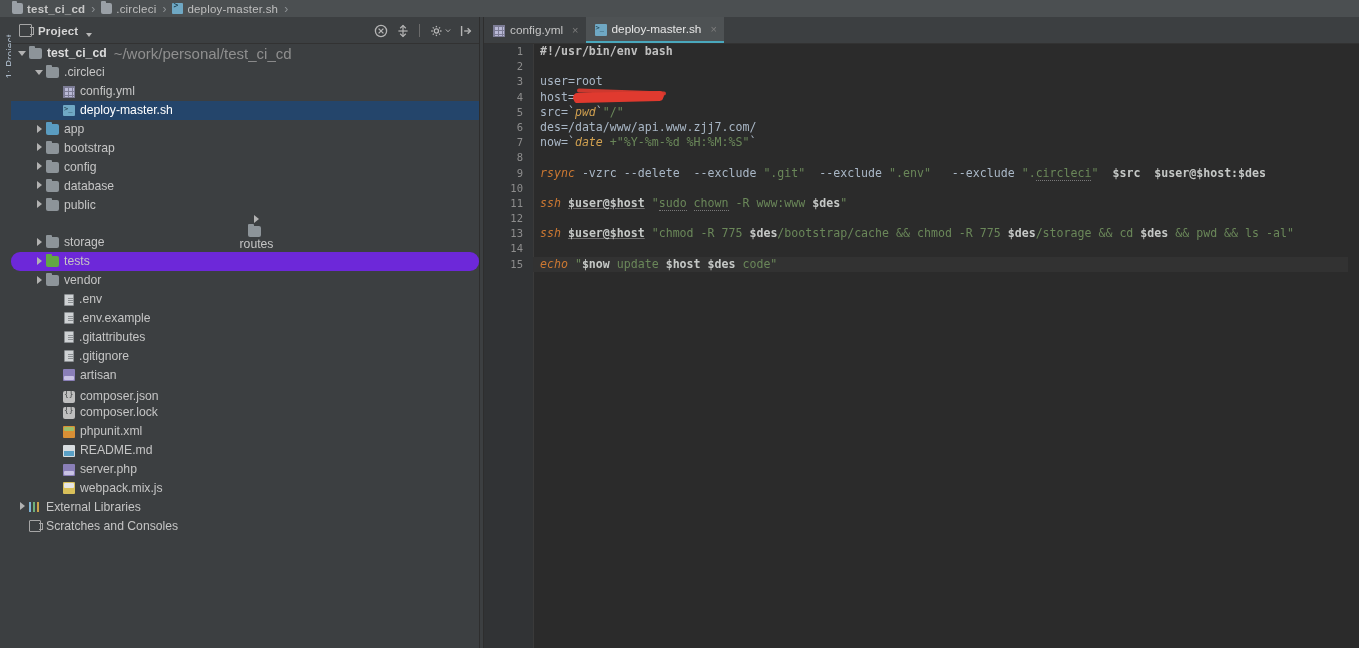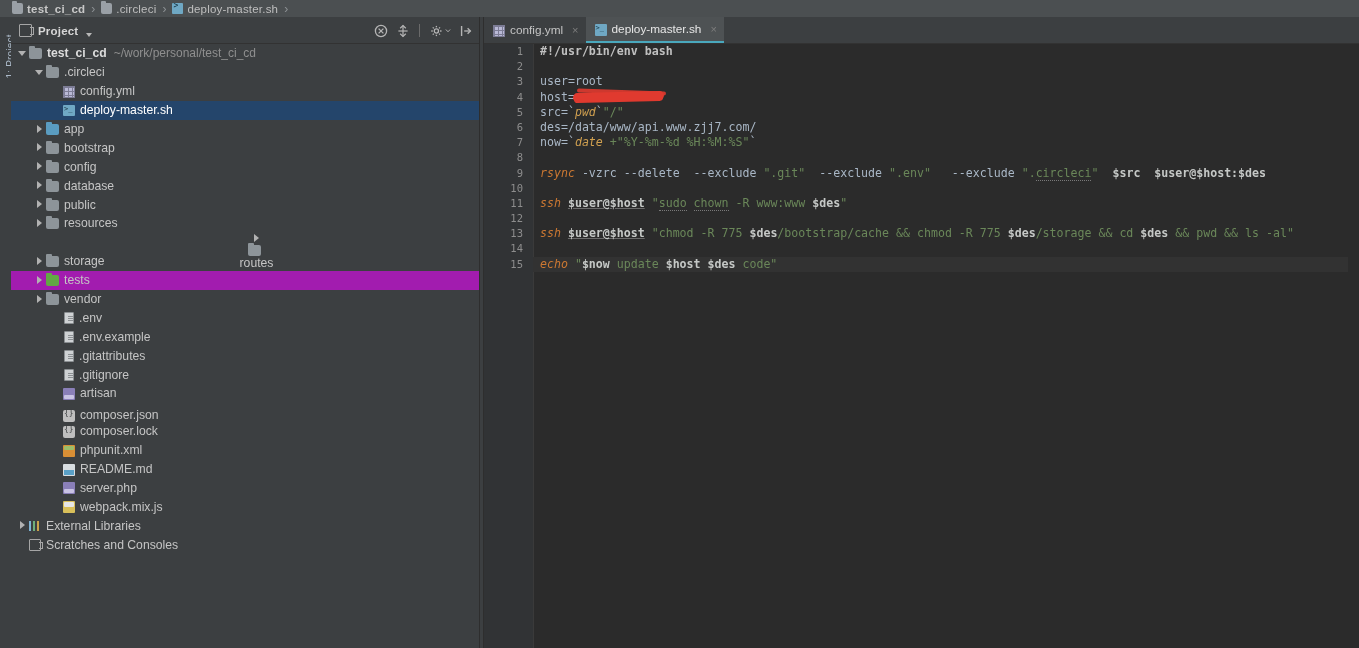--- a/index.html
+++ b/index.html
@@ -74,28 +74,28 @@
   .tree{
     position:absolute;left:0;top:27px;width:468px;height:604px;
     overflow:hidden;background:#3c3f41;
   }
   .row{
     height:18.9px;display:flex;align-items:center;
     font-size:12.2px;color:#c5c5c5;white-space:nowrap;
     box-sizing:border-box;
   }
   .row.selected{background:#24456b;color:#ffffff;}
-  .row.greenbg{background:#a21caf;}
+  .row.greenbg{background:#6d28d9;border-radius:9px;}
   .arrow{width:11px;height:11px;flex:none;position:relative;margin-right:1px;}
   .arrow.open:after{content:"";position:absolute;left:1px;top:3px;border-left:4.5px solid transparent;border-right:4.5px solid transparent;border-top:5px solid #b2b2b2;}
   .arrow.closed:after{content:"";position:absolute;left:3px;top:1px;border-top:4.5px solid transparent;border-bottom:4.5px solid transparent;border-left:5px solid #b2b2b2;}
   .ficon{width:14px;height:13px;flex:none;margin-right:5px;position:relative;}
   .lbl{font-size:12.2px;}
   .lbl.bold{font-weight:bold;color:#dcdcdc;}
-  .path{font-size:12px;color:#8f8f8f;margin-left:7px;font-weight:normal;}
+  .path{font-size:15px;color:#8f8f8f;margin-left:7px;font-weight:normal;}
 
   
   .f-grey{background:#8d9499;border-radius:1px 2px 2px 2px;height:11px;width:13px;margin-top:1px;}
   .f-grey:before{content:"";position:absolute;left:0;top:-2px;width:6px;height:3px;background:#8d9499;border-radius:1px 1px 0 0;}
   .f-blue{background:#5a9cc0;border-radius:1px 2px 2px 2px;height:11px;width:13px;margin-top:1px;}
   .f-blue:before{content:"";position:absolute;left:0;top:-2px;width:6px;height:3px;background:#5a9cc0;border-radius:1px 1px 0 0;}
   .f-green{background:#62a844;border-radius:1px 2px 2px 2px;height:11px;width:13px;margin-top:1px;}
   .f-green:before{content:"";position:absolute;left:0;top:-2px;width:6px;height:3px;background:#62a844;border-radius:1px 1px 0 0;}
 
   .f-yml{width:12px;height:12px;margin-top:1px;background:#b9b9d6;border:1px solid #7c7c95;box-sizing:border-box;
@@ -288,25 +288,20 @@
         <div class="row" style="padding-left: 23px;">
           <span class="arrow closed"></span>
           <span class="ficon f-grey"></span>
           <span class="lbl">database</span>
         </div>
         <div class="row" style="padding-left: 23px;">
           <span class="arrow closed"></span>
           <span class="ficon f-grey"></span>
           <span class="lbl">public</span>
         </div>
-        <div class="row" style="padding-left: 23px;">
-          <span class="arrow closed"></span>
-          <span class="ficon f-grey"></span>
-          <span class="lbl">resources</span>
-        </div>
         <div class="row" style="padding-left: 23px; flex-direction: column;">
           <span class="arrow closed"></span>
           <span class="ficon f-grey"></span>
           <span class="lbl">routes</span>
         </div>
         <div class="row" style="padding-left: 23px;">
           <span class="arrow closed"></span>
           <span class="ficon f-grey"></span>
           <span class="lbl">storage</span>
         </div>

